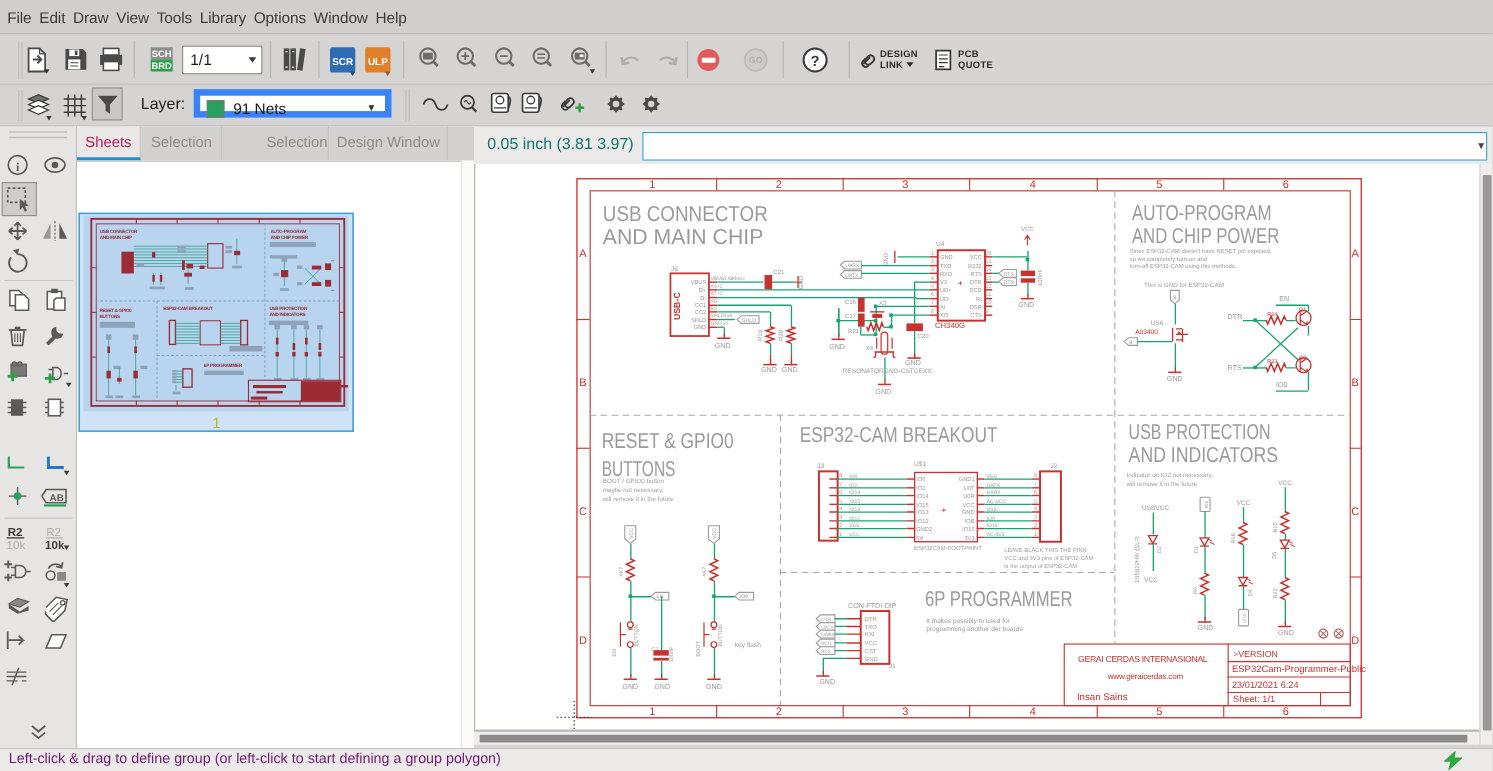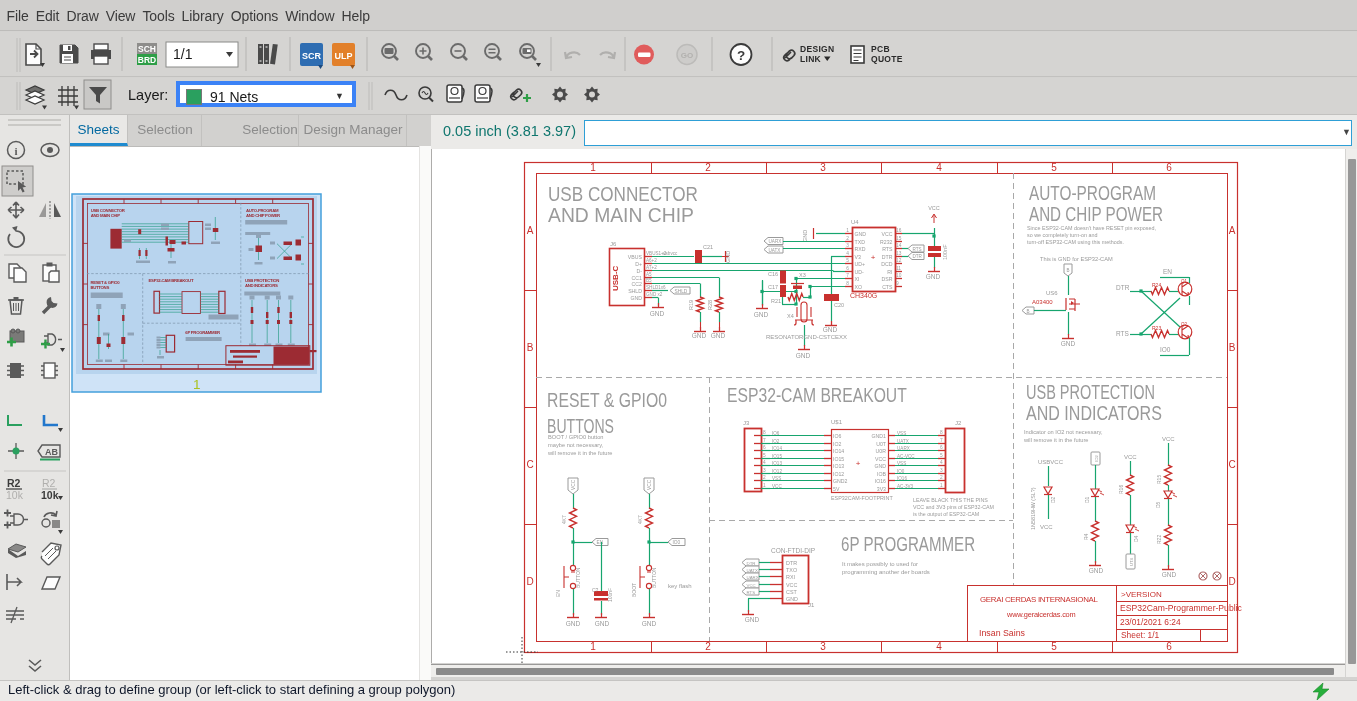--- a/index.html
+++ b/index.html
@@ -11,37 +11,37 @@
 #menubar span { display:inline-block; font-size:14px; color:#3b3b3b; padding:8px 3.5px 0 3.5px; letter-spacing:-0.1px; }
 
 #toolbar1 { left:0; top:32px; width:1357px; height:45px; background:#d5d4d2; border-bottom:1px solid #c2c1bf; }
 #toolbar2 { left:0; top:78px; width:1357px; height:37px; background:#d5d4d2; border-bottom:1px solid #c2c1bf; }
 
 #leftbar { left:0; top:115px; width:70px; height:565px; background:#e6e5e3; border-right:1px solid #c0bfbd; }
 
 #panel { left:70px; top:115px; width:361px; height:565px; background:#ffffff; }
 #tabrow { position:absolute; left:0; top:0; width:361px; height:31px; background:#d2d1cf; }
 .tab { position:absolute; top:0; height:31px; font-size:13.5px; color:#8c8c8c; text-align:center; line-height:30px; border-right:1px solid #c2c1bf; background:#d2d1cf; }
-#tab-sheets { left:0; width:58px; color:#0369a1; background:#e9e8e6; border-bottom:3px solid #1f8bd0; }
+#tab-sheets { left:0; width:58px; color:#be185d; background:#e9e8e6; border-bottom:3px solid #1f8bd0; }
 #panelbody { position:absolute; left:0; top:31px; width:349px; height:534px; background:#ffffff; border-top:1px solid #bcbbb9;}
 #panelsb { position:absolute; left:349px; top:31px; width:12px; height:534px; background:#fafaf9; border-left:1px solid #e4e3e1;}
 
 #coordbar { left:431px; top:115px; width:926px; height:34px; background:#ebeae8; }
 #coordtext { position:absolute; left:12px; top:8px; font-size:14.5px; color:#0f766e; }
 #cmdbox { position:absolute; left:153px; top:5px; width:768px; height:26px; background:#ffffff; border:1.5px solid #2e9fd6; }
 #cmdarrow { position:absolute; left:911px; top:12px; font-size:9px; color:#444; }
 
 #canvas { left:431px; top:149px; width:914px; height:514px; background:#ffffff; border-left:1px solid #adacaa; }
 #hscroll { left:431px; top:664px; width:914px; height:13px; background:#efeeec; border-top:1px solid #9a9998; }
 #hthumb { position:absolute; left:5px; top:3px; width:898px; height:7px; background:#8a8a8a; border-radius:1px; }
 #vscroll { left:1345px; top:149px; width:12px; height:528px; background:#efeeec; border-left:1px solid #d5d4d2; }
 #vthumb { position:absolute; left:2px; top:10px; width:8px; height:505px; background:#989898; border-radius:1px; }
 
 #statusbar { left:0; top:680px; width:1357px; height:21px; background:#ebeae8; border-top:1px solid #c5c4c2; }
-#statustext { position:absolute; left:8px; top:1px; font-size:13px; color:#0f172a; }
+#statustext { position:absolute; left:8px; top:1px; font-size:13px; color:#701a75; }
 .icon { position:absolute; }
 </style>
 </head>
 <body>
 <div id="app">
   <div id="menubar" class="abs"><span style="margin-left:3px">File</span><span>Edit</span><span>Draw</span><span>View</span><span>Tools</span><span>Library</span><span>Options</span><span>Window</span><span>Help</span></div>
 
   <div id="toolbar1" class="abs">
     <svg class="icon" style="left:0;top:0" width="1357" height="45" viewBox="0 0 1357 45" id="tb1svg">
         <line x1="17" y1="6" x2="17" y2="40" stroke="#bdbcba" stroke-width="1"></line>
@@ -157,21 +157,21 @@
 <g fill="none" stroke="#3a3a3a" stroke-width="1.6">
           <path d="M512,19 l6,-6 m-1.5,-1 a3.2,3.2 0 0 1 4.5,4.5 l-2.5,2.5 a3.2,3.2 0 0 1 -4.5,-4.5 z M514,14 l-2.5,2.5 a3.2,3.2 0 0 0 4.5,4.5 l2,-2"></path>
         </g>
 <path d="M523,20 h8 m-4,-4 v8" stroke="#2f9e47" stroke-width="2.2"></path>
 <path d="M568.0,16.5 L565.3,18.7 L565.7,22.2 L562.2,21.8 L560.0,24.5 L557.8,21.8 L554.3,22.2 L554.7,18.7 L552.0,16.5 L554.7,14.3 L554.3,10.8 L557.8,11.2 L560.0,8.5 L562.2,11.2 L565.7,10.8 L565.3,14.3 Z" fill="#4a4a4a"></path>
         <circle cx="560" cy="16.5" r="3" fill="#d5d4d2"></circle>
 <path d="M600.0,16.5 L597.3,18.7 L597.7,22.2 L594.2,21.8 L592.0,24.5 L589.8,21.8 L586.3,22.2 L586.7,18.7 L584.0,16.5 L586.7,14.3 L586.3,10.8 L589.8,11.2 L592.0,8.5 L594.2,11.2 L597.7,10.8 L597.3,14.3 Z" fill="#4a4a4a"></path>
         <circle cx="592" cy="16.5" r="3" fill="#d5d4d2"></circle>
       </svg>
     <div style="position:absolute;left:128px;top:9px;font-size:14.5px;color:#1a1a1a;text-align:center;">Layer:</div>
-    <div style="position:absolute;left:176px;top:3px;width:180px;height:26px;background:#fff;border:4px solid #3b82f6;padding-left:32px;">
+    <div style="position:absolute;left:176px;top:3px;width:180px;height:26px;background:#fff;border:6px solid #3b82f6;padding-left:32px;">
       <div style="position:absolute;left:6px;top:4px;width:16px;height:16px;background:#2aa05f;border:1px solid #777;"></div>
       <div style="position:absolute;left:30px;top:4px;font-size:14px;color:#1a1a1a;">91 Nets</div>
       <div style="position:absolute;right:8px;top:6px;font-size:9px;color:#333;">▼</div>
     </div>
   </div>
 
   <div id="leftbar" class="abs">
     <svg class="icon" style="left:0;top:0" width="70" height="565" viewBox="0 0 70 565" id="lbsvg">
         <line x1="8" y1="5" x2="61" y2="5" stroke="#c0bfbd" stroke-width="1.5"></line>
         <line x1="8" y1="10" x2="61" y2="10" stroke="#c0bfbd" stroke-width="1.5"></line>
@@ -243,21 +243,21 @@
 <path d="M6,496 h18 M6,500 h18 M6,504 h10 M20,504 h4 M17,492 l-6,16" stroke="#5a5a5a" stroke-width="1.3" fill="none"></path>
 <path d="M29,545 l6,5 l6,-5 M29,551 l6,5 l6,-5" fill="none" stroke="#5a5a5a" stroke-width="1.6"></path>
       </svg>
   </div>
 
   <div id="panel" class="abs">
     <div id="tabrow">
       <div class="tab" id="tab-sheets">Sheets</div>
       <div class="tab" style="left:59px;width:73px;">Selection</div>
       <div class="tab" style="left:133px;width:96px;padding-left:39px;">Selection Filter</div>
-      <div class="tab" style="left:230px;width:107px;">Design Manager</div>
+      <div class="tab" style="left:230px;width:107px;">Design Window</div>
     </div>
     <div id="panelbody">
       <svg style="position:absolute;left:0;top:0" width="349" height="534" viewBox="0 0 349 534" id="thumbsvg">
           <rect x="2" y="47" width="249" height="198" fill="#cfe3f7" stroke="#44a0dc" stroke-width="1.5"></rect>
 <rect x="6" y="49" width="241" height="178" fill="#b8d4ee"></rect>
 <rect x="13.0" y="52.0" width="230.0" height="170.0" fill="none" stroke="#9c2b33" stroke-width="1.7"></rect>
 <rect x="17.5" y="56.5" width="221.0" height="161.0" fill="none" stroke="#9c2b33" stroke-width="0.8"></rect>
 <line x1="54.0" y1="52.0" x2="54.0" y2="56.5" stroke="#9c2b33" stroke-width="0.9"></line>
 <line x1="54.0" y1="217.5" x2="54.0" y2="222.0" stroke="#9c2b33" stroke-width="0.9"></line>
 <line x1="91.0" y1="52.0" x2="91.0" y2="56.5" stroke="#9c2b33" stroke-width="0.9"></line>

